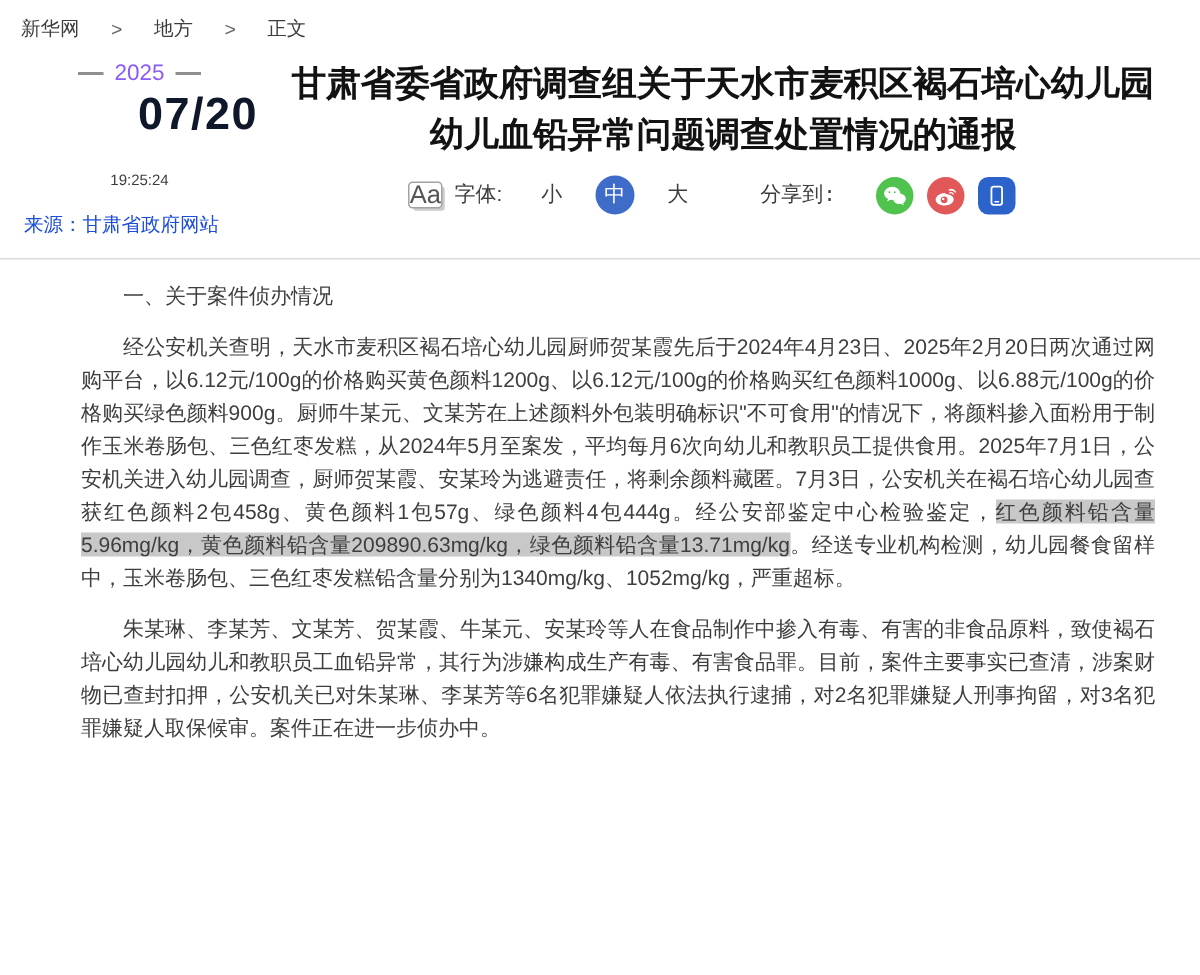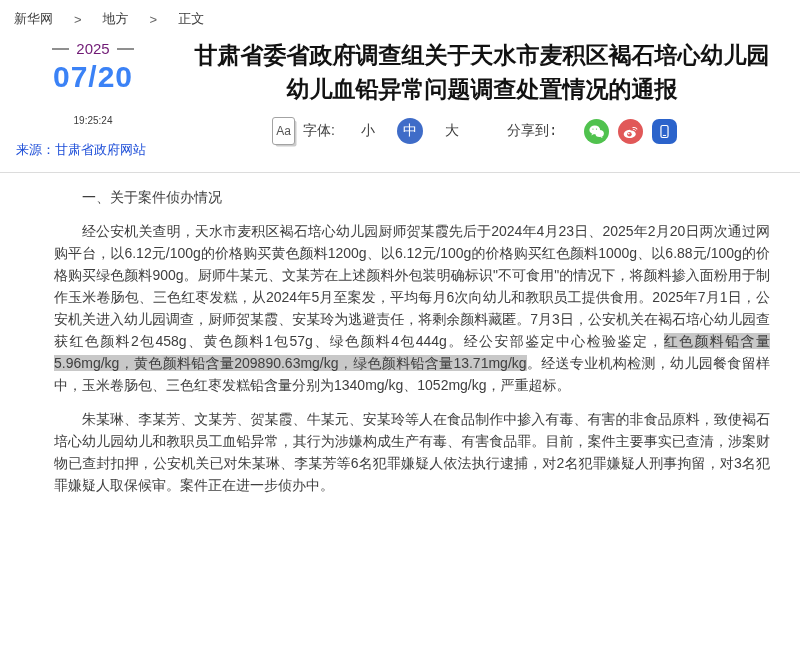--- a/index.html
+++ b/index.html
@@ -22,49 +22,49 @@
     gap: 21px;
   }
   .breadcrumb a { color: #3d3d3d; text-decoration: none; cursor: pointer; }
   .breadcrumb .sep { color: #666; }
 
   
   .header { display: flex; padding: 8px 14px 0 14px; }
   .meta { width: 158px; flex-shrink: 0; padding-top: 4px; }
   .year-row {
     display: flex; align-items: center; justify-content: center;
-    gap: 7px; font-size: 15px; color: #701a75;
+    gap: 7px; font-size: 15px; color: #8b5cf6;
     width: 130px; margin: 0 auto;
   }
   .year-row .dash { width: 17px; height: 2px; background: #8f8f8f; }
   .meta .date {
-    font-size: 30px; font-weight: 700; color: #3b82f6;
-    text-align: center; margin-top: 3px; letter-spacing: 1px;
+    font-size: 30px; font-weight: 700; color: #0f172a;
+    text-align: right; margin-top: 3px; letter-spacing: 1px;
   }
   .meta .time { font-size: 10px; color: #3d3d3d; text-align: center; margin-top: 21px; }
   .meta .source { font-size: 13px; color: #1d4ed8; margin-top: 15px; padding-left: 2px; }
 
   .title-col { flex: 1; min-width: 0; }
   h1.title {
     font-size: 23px; line-height: 34px; font-weight: 700;
     color: #121212; text-align: center;
     margin: 2px 12px 0 18px;
   }
 
   
   .toolbar {
     display: flex; align-items: center;
     margin: 11px 0 0 100px;
     font-size: 14px; color: #3d3d3d;
   }
   .aa-icon {
-    width: 23px; height: 28px;
+    width: 23px; height: 18px;
     border: 1px solid #a3a3a3; border-radius: 3px;
     background: #fff;
-    font-size: 12px; color: #555;
+    font-size: 17px; color: #555;
     display: flex; align-items: center; justify-content: center;
     box-shadow: 2.5px 2.5px 0 -1px #cccccc;
     margin-right: 8px;
   }
   .font-label { margin-right: 20px; }
   .size-btn {
     width: 26px; height: 26px; border-radius: 50%;
     display: flex; align-items: center; justify-content: center;
     margin-right: 16px; cursor: pointer;
   }

